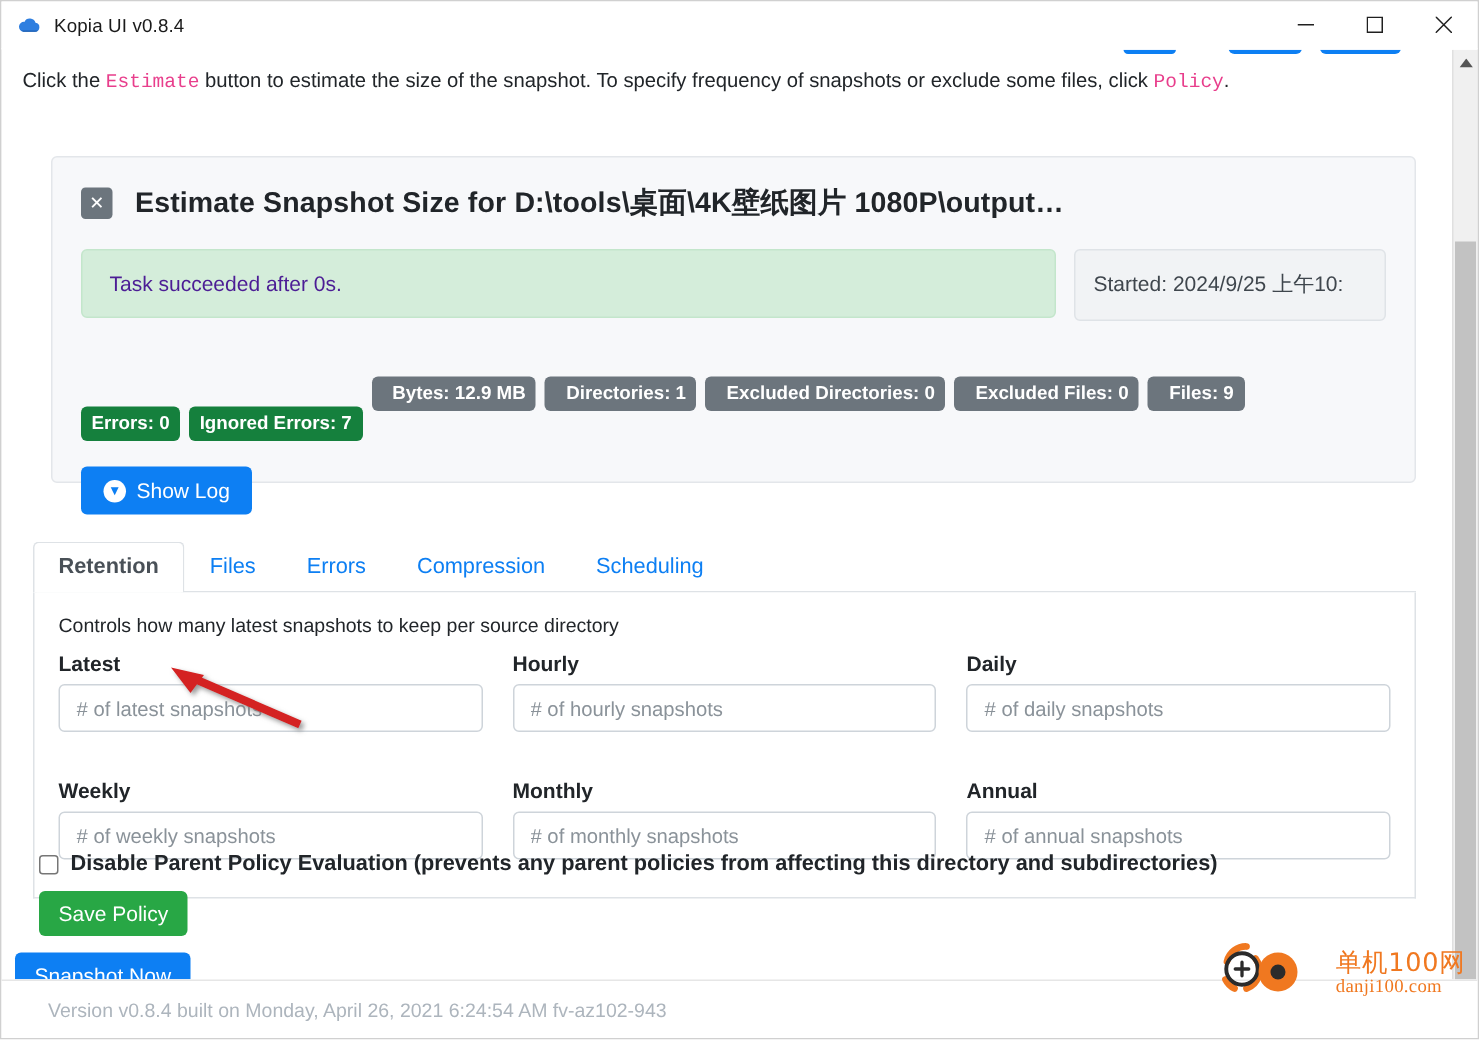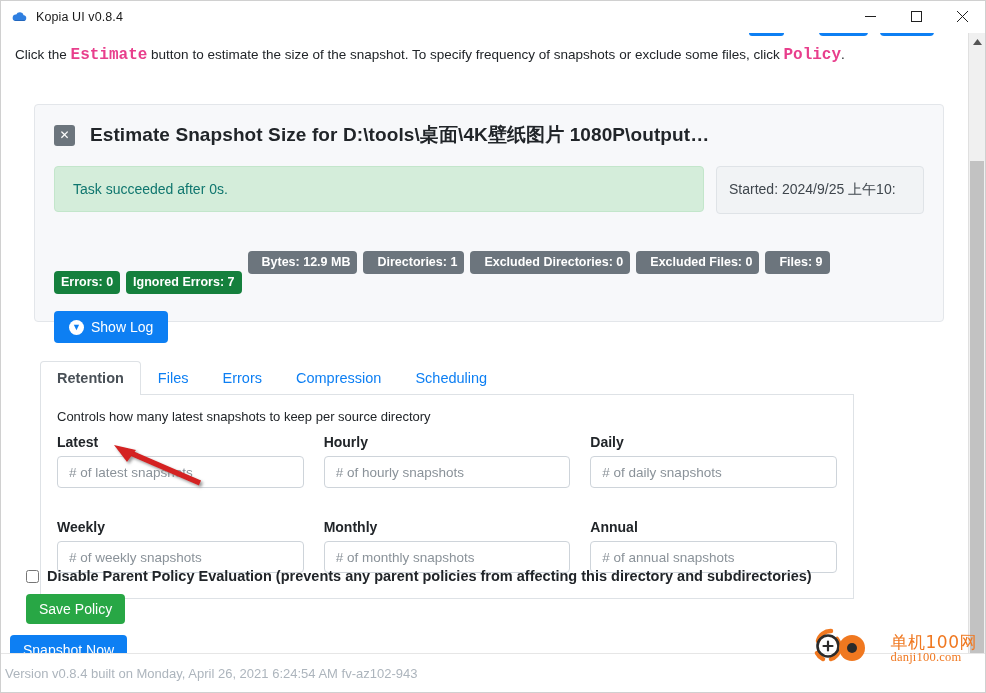--- a/index.html
+++ b/index.html
@@ -76,21 +76,21 @@
     background: #0d7ff3; border-radius: 3px;
   }
 
   .helptext {
     position: absolute; top: 13px; left: 14px;
     font-size: 13.5px; color: #212529;
     white-space: nowrap;
   }
   .code-inline {
     font-family: "Liberation Mono", monospace;
-    font-size: 16px; color: #e83e8c; font-weight: bold;
+    font-size: 13px; color: #e83e8c;
   }
 
   
   .estimate-card {
     position: absolute;
     left: 33px; top: 71px;
     width: 910px; height: 218px;
     background: #f7f8fa;
     border: 1px solid #e3e6ea;
     border-radius: 4px;
@@ -113,21 +113,21 @@
     letter-spacing: .1px; white-space: nowrap; overflow: hidden;
   }
   .status-row {
     display: flex; align-items: flex-start; gap: 12px;
     padding: 18px 19px 0 19px;
   }
   .alert-success {
     flex: 1;
     background: #d4edda; border: 1px solid #c3e6cb;
     border-radius: 4px;
-    color: #0f766e; font-size: 14px;
+    color: #4c1d95; font-size: 14px;
     padding: 14px 18px;
     box-sizing: border-box;
   }
   .started-box {
     width: 208px;
     background: #f1f3f5;
     border: 1px solid #dfe3e7;
     border-radius: 4px;
     color: #3f464d; font-size: 14px;
     padding: 14px 12px;
@@ -159,21 +159,21 @@
   .btn-primary { background: #0d7ff3; padding: 8px 15px; }
   .chevron-circle {
     width: 15px; height: 15px; border-radius: 50%;
     background: #ffffff; color: #0d7ff3;
     display: inline-flex; align-items: center; justify-content: center;
     font-size: 9px; line-height: 1; font-weight: bold;
   }
 
   
   .tabs-wrap {
-    position: absolute; left: 39px; top: 326px; width: 814px;
+    position: absolute; left: 21px; top: 326px; width: 922px;
   }
   .tabs {
     display: flex; align-items: flex-end;
     border-bottom: 1px solid #dee2e6;
     height: 35px;
   }
   .tab {
     font-size: 14.5px; color: #0d7ff3;
     padding: 8px 16px 9px 16px;
     border: 1px solid transparent;
@@ -257,21 +257,21 @@
     position: absolute; left: 95px; top: 400px;
     width: 130px; height: 70px;
     pointer-events: none;
   }
 
   
   .footer {
     height: 38px; min-height: 38px;
     border-top: 1px solid #e6e6e6;
     display: flex; align-items: center;
-    padding-left: 4px;
+    padding-left: 31px;
     background: #ffffff;
     position: relative;
   }
   .footer-text { font-size: 13px; color: #adb5bd; }
 
   
   .watermark {
     position: absolute; right: 8px; bottom: 21px;
     display: flex; align-items: center; gap: 22px;
     pointer-events: none;

